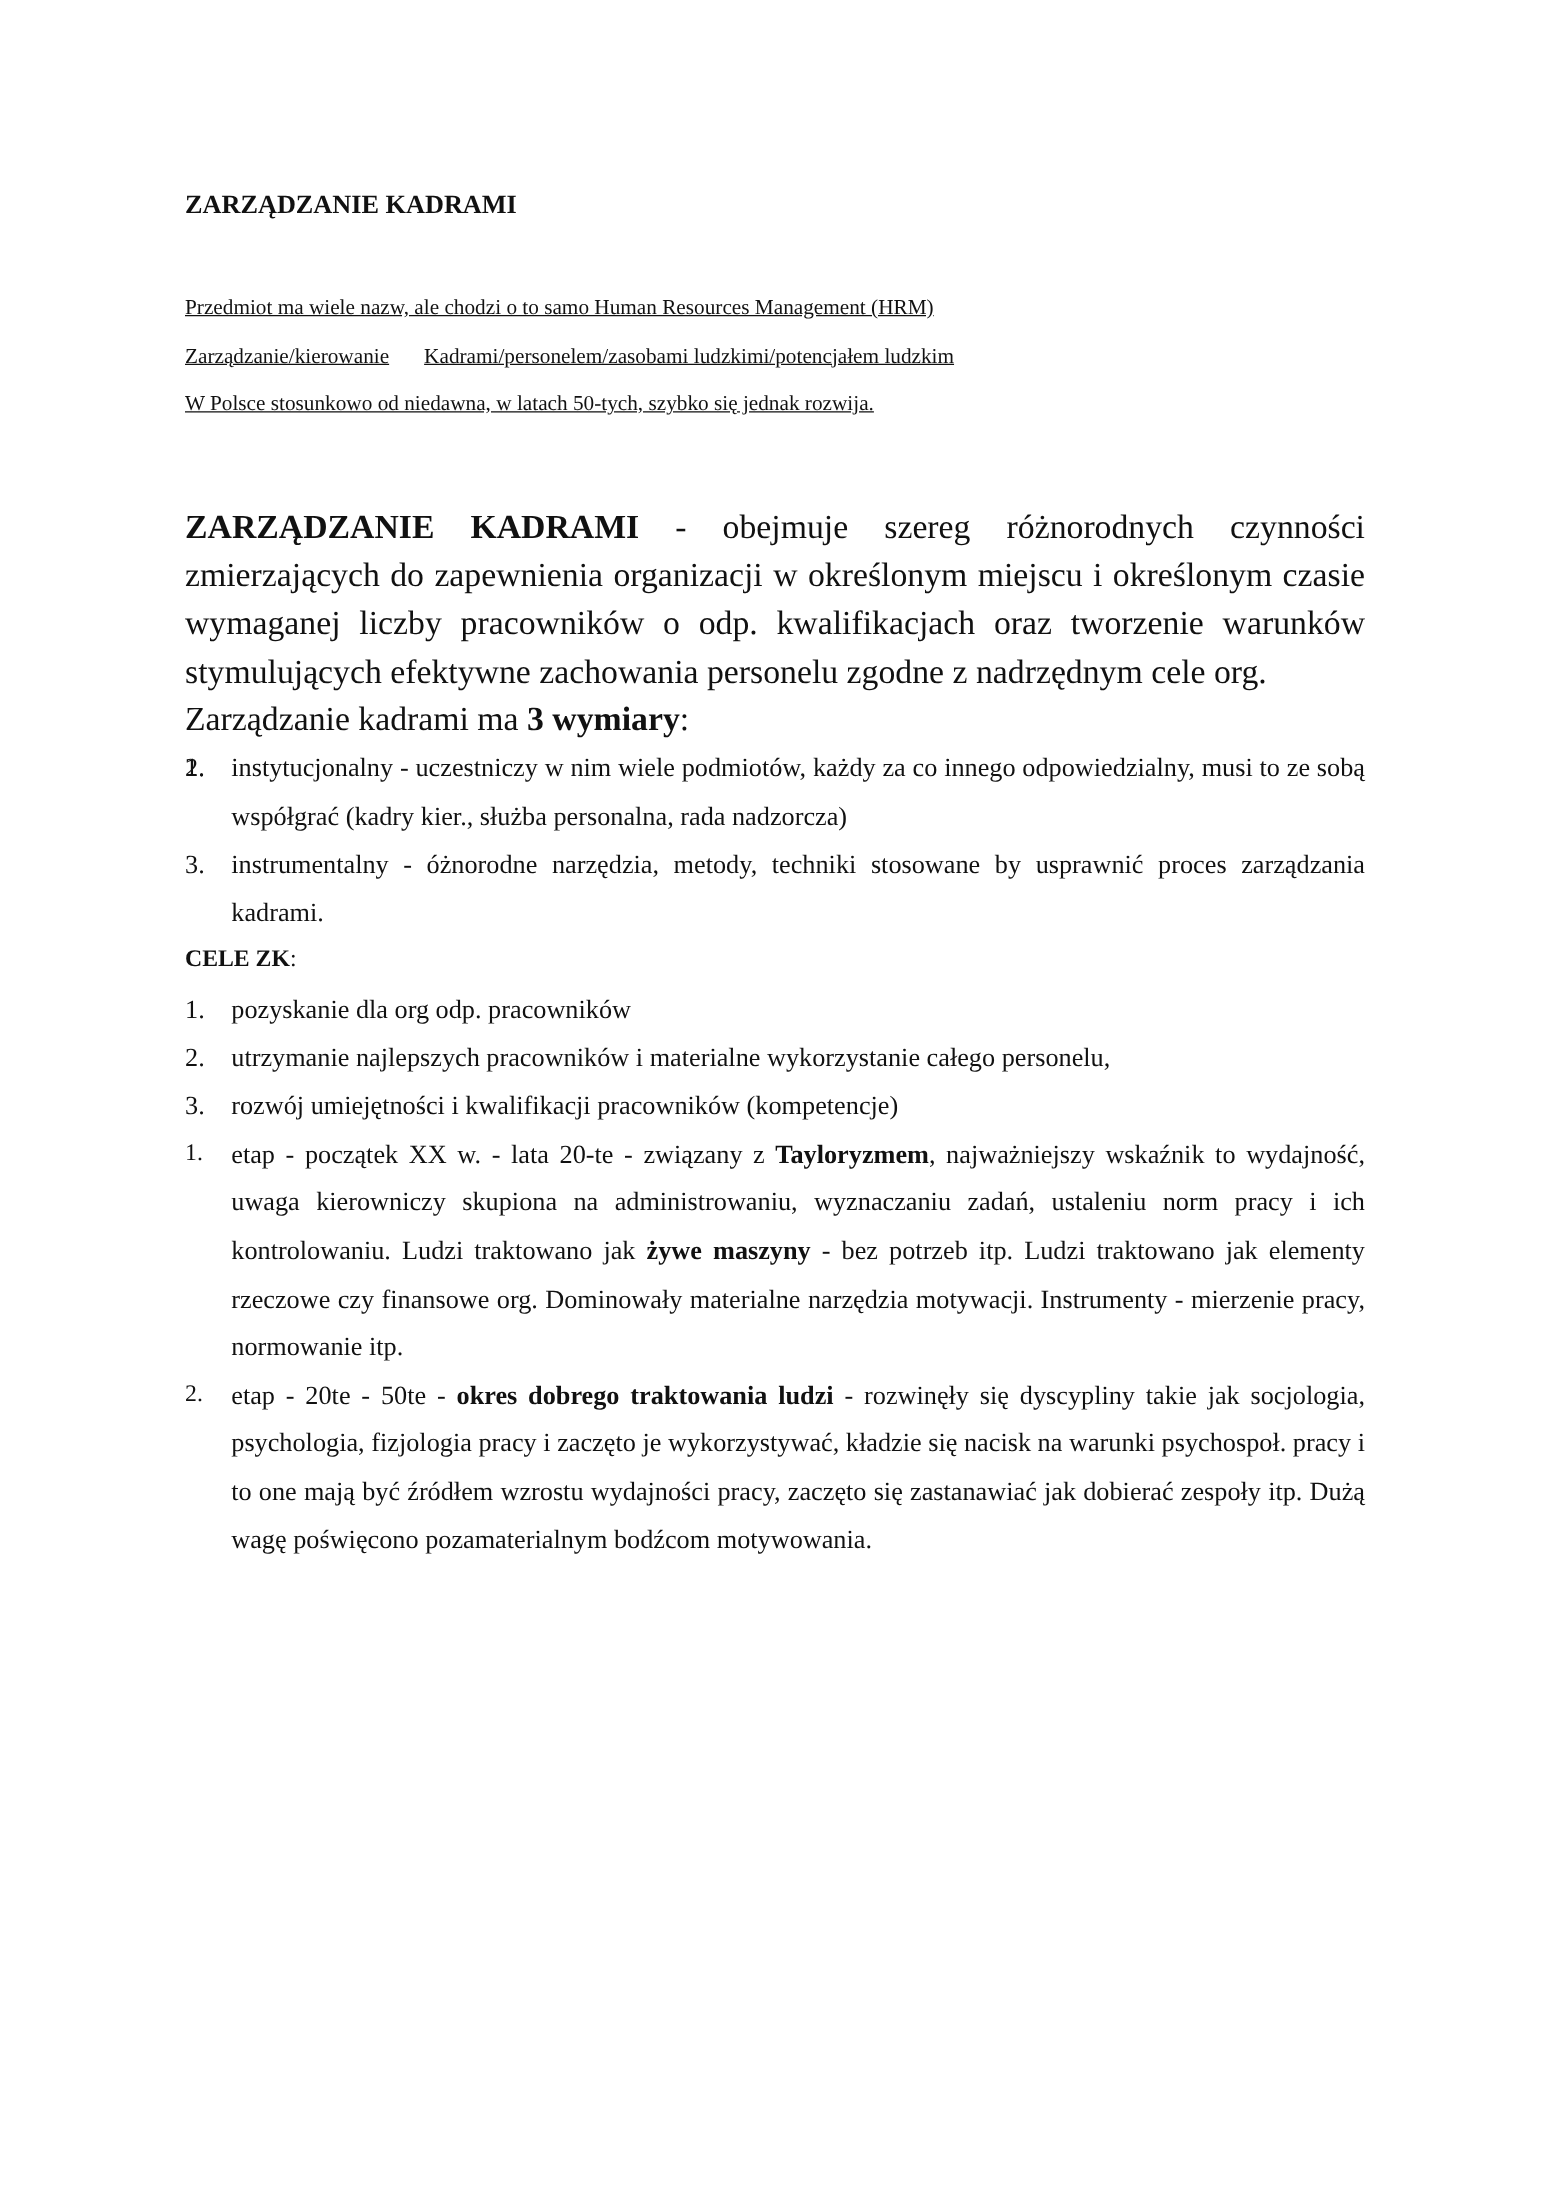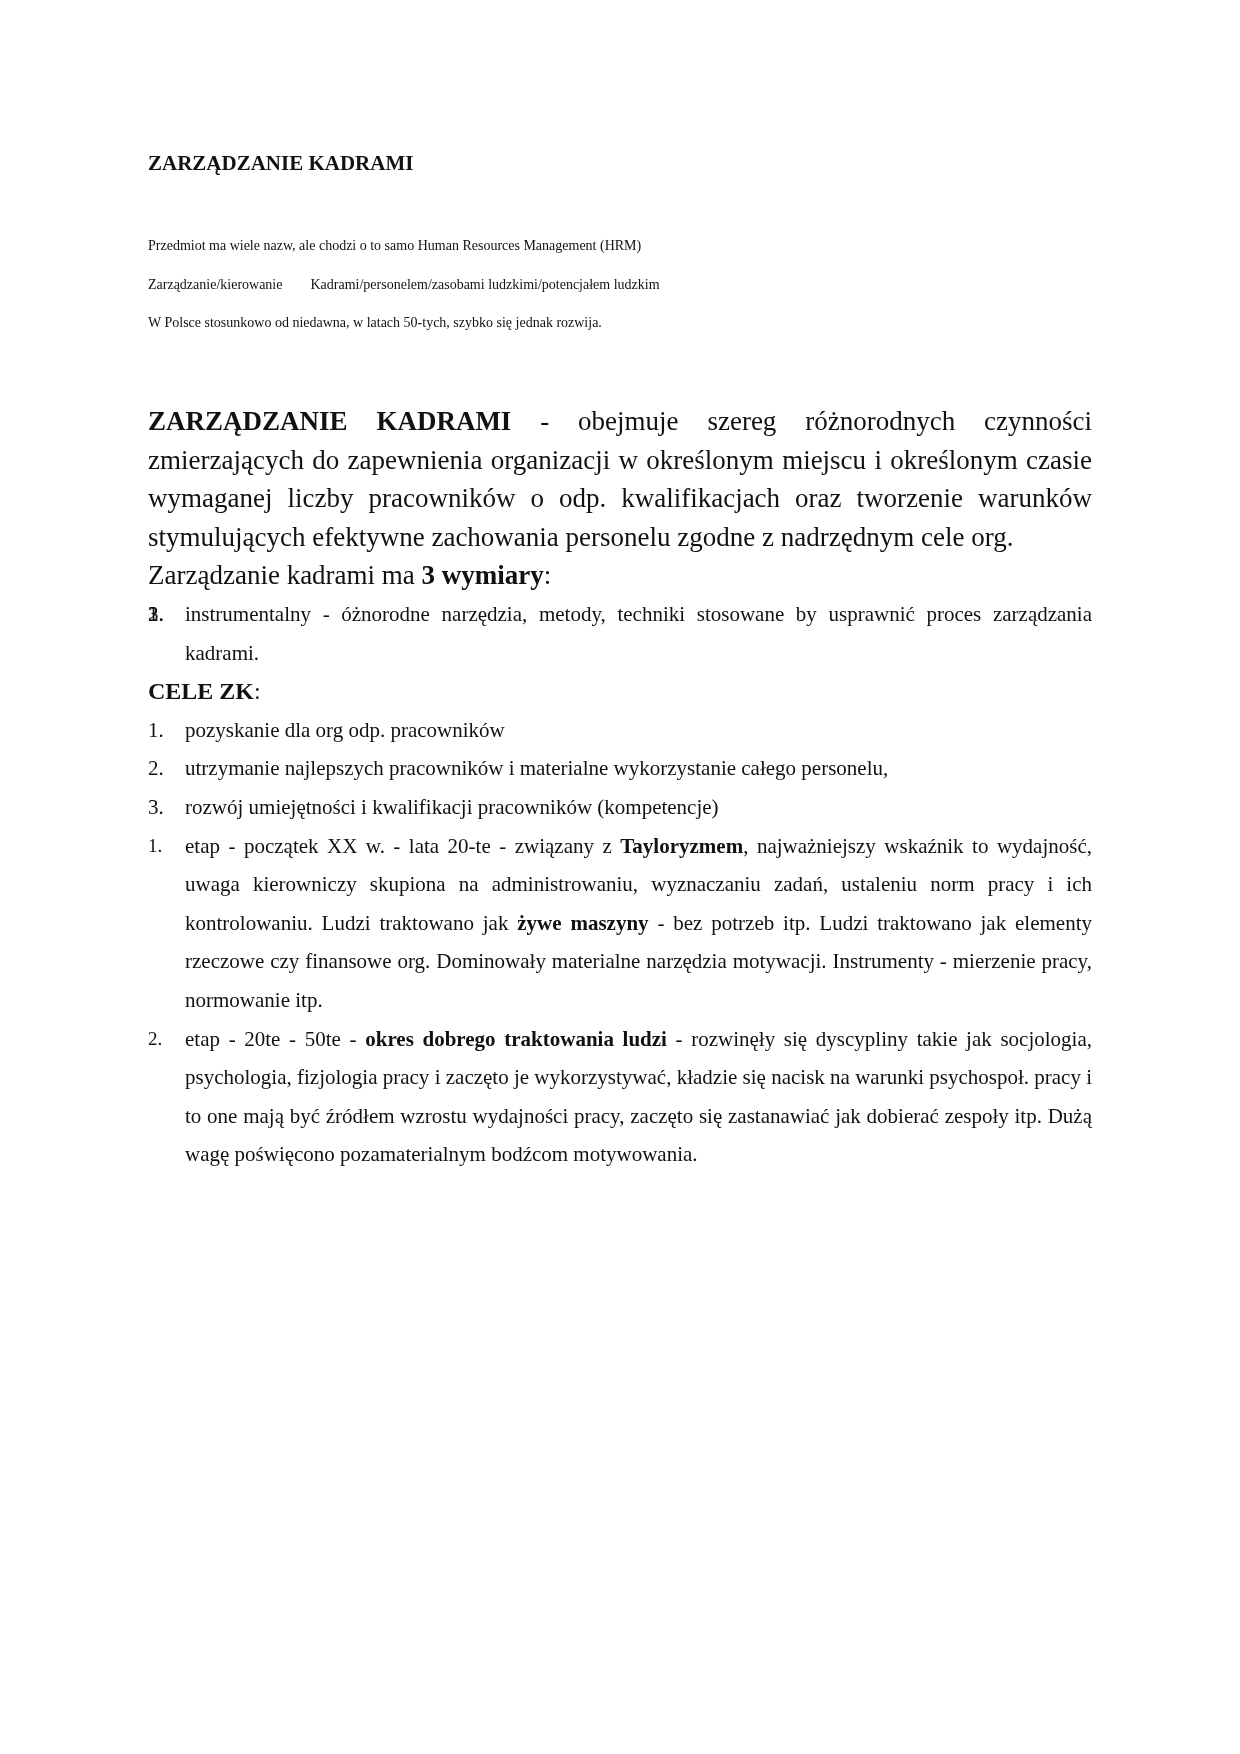--- a/index.html
+++ b/index.html
@@ -15,23 +15,24 @@
       font-family: "Liberation Serif", "DejaVu Serif", serif;
       color: #111111;
     }
     .page {
       position: absolute;
       left: 148px;
       top: 0;
       width: 944px;
     }
     .line {
-      font-size: 14px;
+      font-size: 17px;
       line-height: 38.6px;
       margin: 0;
+      text-decoration: underline;
     }
     .title {
       position: absolute;
       top: 144px;
       left: 0;
       font-size: 21px;
       font-weight: bold;
       line-height: 38.6px;
     }
     .intro {
@@ -71,21 +72,21 @@
     ol.list li .num {
       position: absolute;
       left: 0;
       top: 0;
     }
     ol.list.small-num li .num {
       font-size: 19px;
     }
     .heading {
       font-weight: bold;
-      font-size: 24px;
+      font-size: 19px;
       line-height: 38.6px;
       margin: 0;
     }
     b { font-weight: bold; }
     .tab { display: inline-block; width: 28px; }
   </style>
 </head>
 <body>
 
 <div class="page">
@@ -99,21 +100,21 @@
   </div>
 
   <div class="main">
 
     <p class="para just"><b>ZARZĄDZANIE KADRAMI</b><span> - obejmuje szereg różnorodnych czynności zmierzających do zapewnienia organizacji w określonym miejscu i określonym czasie wymaganej liczby pracowników o odp. kwalifikacjach oraz tworzenie warunków stymulujących efektywne zachowania personelu zgodne z nadrzędnym cele org.</span></p>
 
     <p class="para"><span>Zarządzanie kadrami ma </span><b>3 wymiary</b><span>:</span></p>
 
     <ol class="list">
       <li class="just"><span class="num">1.</span></li>
-      <li class="just"><span class="num">2.</span></li>
+      <li class="just"><span class="num">2.</span><span>instytucjonalny - uczestniczy w nim wiele podmiotów, każdy za co innego odpowiedzialny, musi to ze sobą współgrać (kadry kier., służba personalna, rada nadzorcza)</span></li>
       <li class="just"><span class="num">3.</span><span>instrumentalny - óżnorodne narzędzia, metody, techniki stosowane by usprawnić proces zarządzania kadrami.</span></li>
     </ol>
 
     <p class="heading"><span>CELE ZK</span><span style="font-weight:normal">:</span></p>
 
     <ol class="list">
       <li><span class="num">1.</span><span>pozyskanie dla org odp. pracowników</span></li>
       <li><span class="num">2.</span><span>utrzymanie najlepszych pracowników i materialne wykorzystanie całego personelu,</span></li>
       <li><span class="num">3.</span><span>rozwój umiejętności i kwalifikacji pracowników (kompetencje)</span></li>
     </ol>

